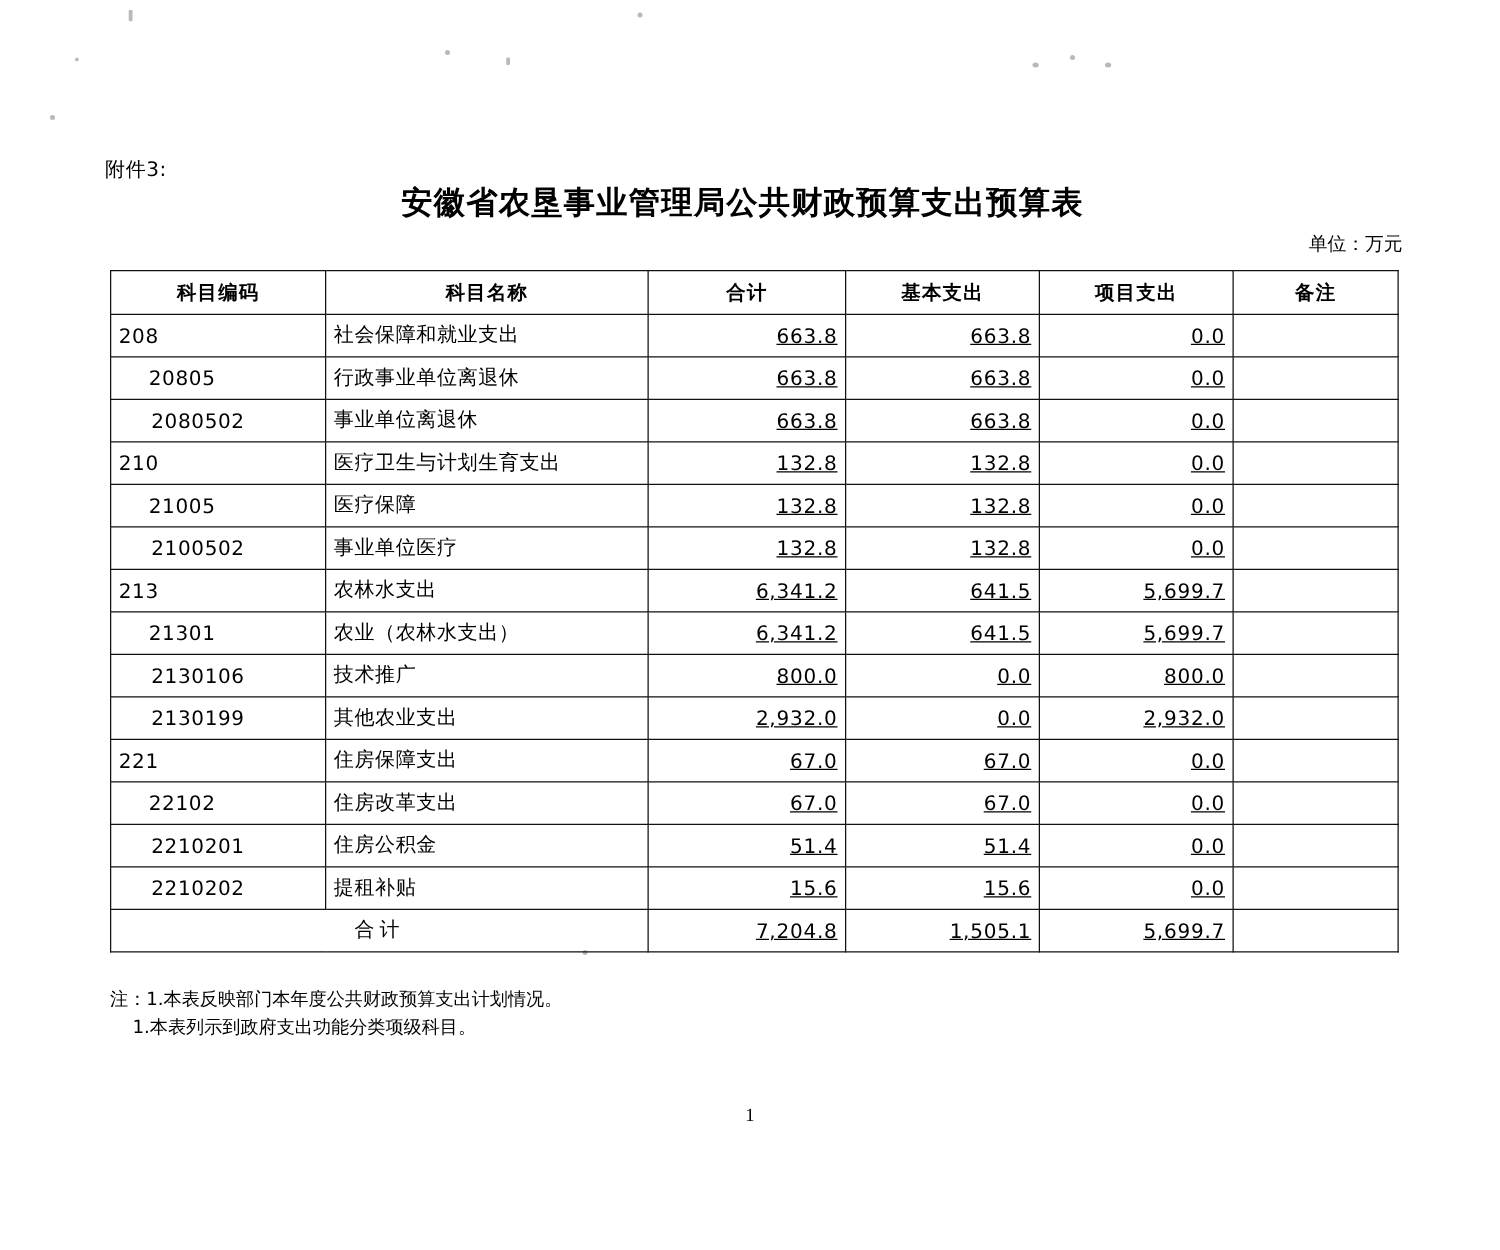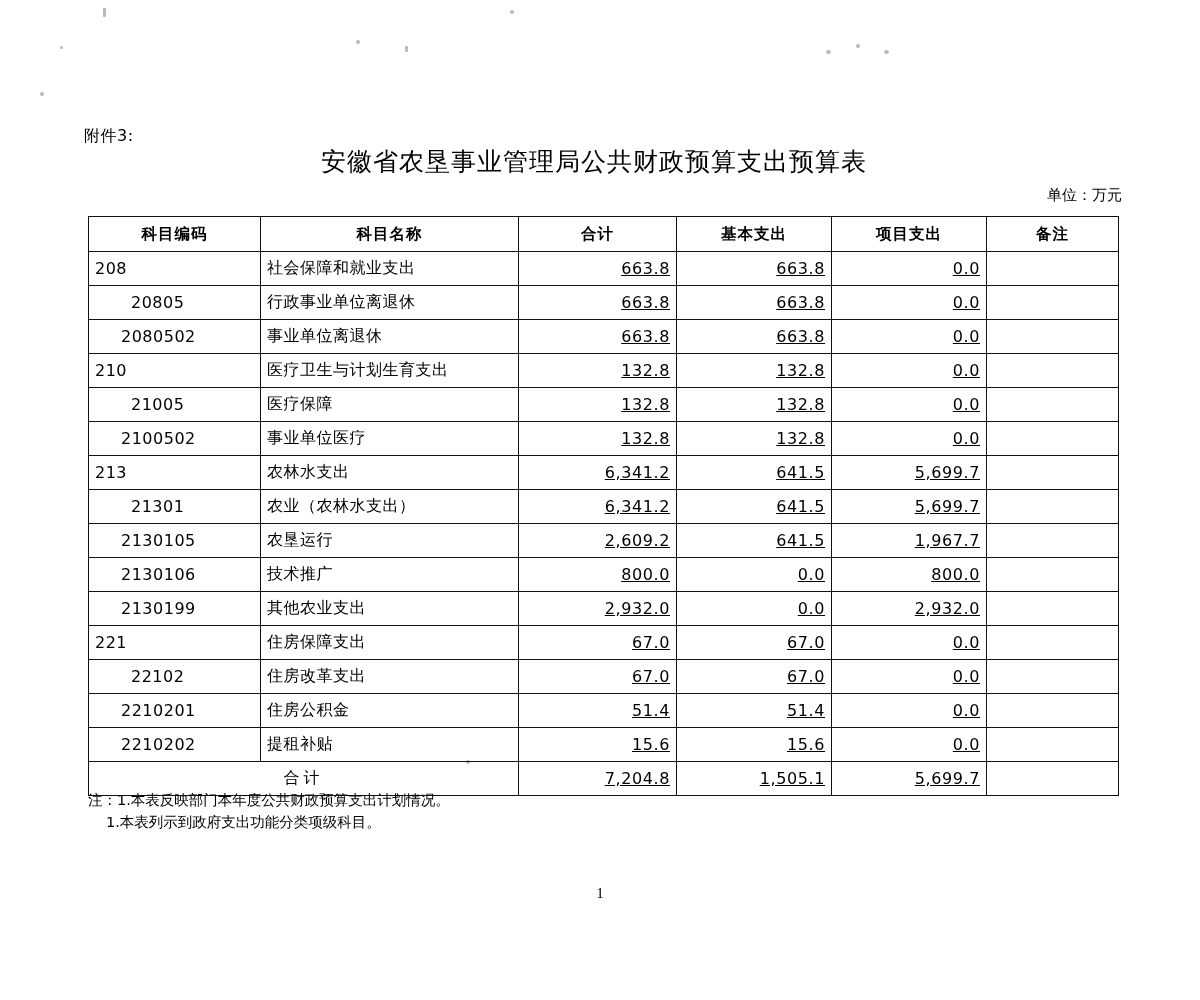--- a/index.html
+++ b/index.html
@@ -36,21 +36,21 @@
     letter-spacing: 0.5px;
     font-family: "DejaVu Sans", "Liberation Sans", sans-serif;
   }
   .doc-title {
     position: absolute;
     left: 0;
     top: 145px;
     width: 1188px;
     text-align: center;
     font-size: 25px;
-    font-weight: normal;
+    font-weight: bold;
     letter-spacing: 1px;
     font-family: "DejaVu Sans", "Liberation Sans", sans-serif;
   }
   .unit-note {
     position: absolute;
     right: 78px;
     top: 186px;
     font-size: 15px;
     font-family: "DejaVu Sans", "Liberation Sans", sans-serif;
   }
@@ -76,21 +76,21 @@
     font-size: 15.5px;
     letter-spacing: 1px;
     height: 34px;
   }
   td.code {
     font-family: "Liberation Serif", "DejaVu Serif", serif;
     font-size: 16px;
     letter-spacing: 0.5px;
   }
   td.code.lvl0 { padding-left: 6px; margin-left: 16px; }
-  td.code.lvl1 { padding-left: 42px; }
+  td.code.lvl1 { padding-left: 30px; }
   td.code.lvl2 { padding-left: 32px; }
   td.name {
     font-size: 16px;
     letter-spacing: 0.5px;
     padding-left: 10px;
   }
   td.num {
     text-align: right;
     padding-right: 12px;
     font-family: "Liberation Serif", "DejaVu Serif", serif;
@@ -224,28 +224,20 @@
       </tr>
       <tr>
         <td class="code lvl1">21301</td>
         <td class="name">农业（农林水支出）</td>
         <td class="num">6,341.2</td>
         <td class="num">641.5</td>
         <td class="num">5,699.7</td>
         <td class="remark"></td>
       </tr>
       <tr>
-        <td class="code lvl2">2130105</td>
-        <td class="name">农垦运行</td>
-        <td class="num">2,609.2</td>
-        <td class="num">641.5</td>
-        <td class="num">1,967.7</td>
-        <td class="remark"></td>
-      </tr>
-      <tr>
         <td class="code lvl2">2130106</td>
         <td class="name">技术推广</td>
         <td class="num">800.0</td>
         <td class="num">0.0</td>
         <td class="num">800.0</td>
         <td class="remark"></td>
       </tr>
       <tr>
         <td class="code lvl2">2130199</td>
         <td class="name">其他农业支出</td>

